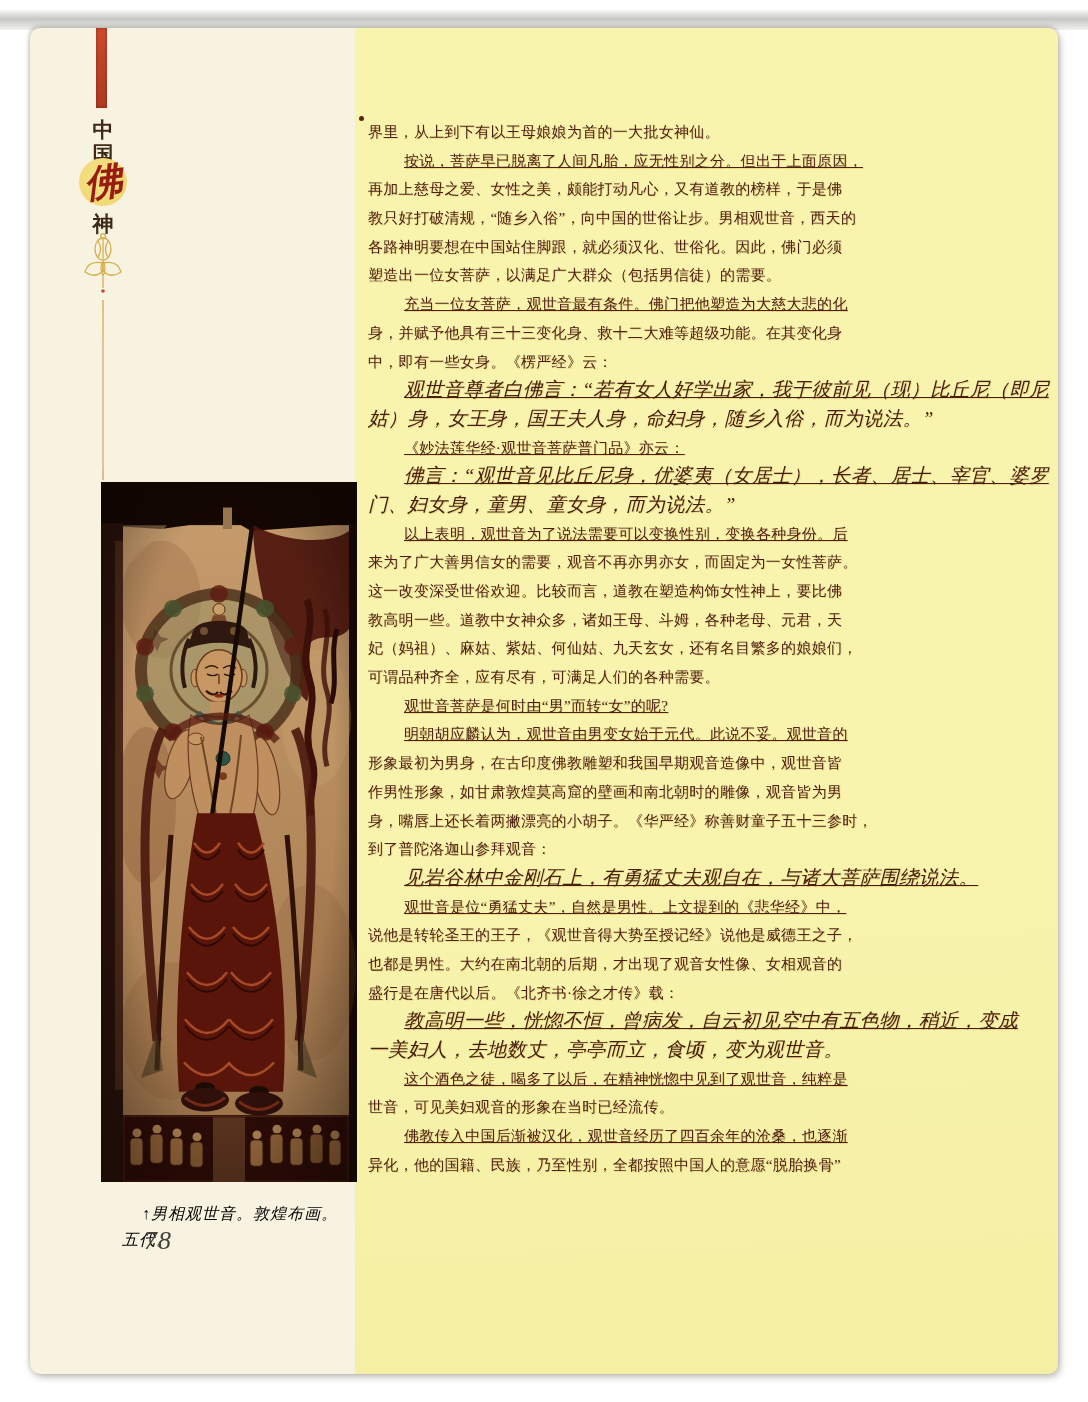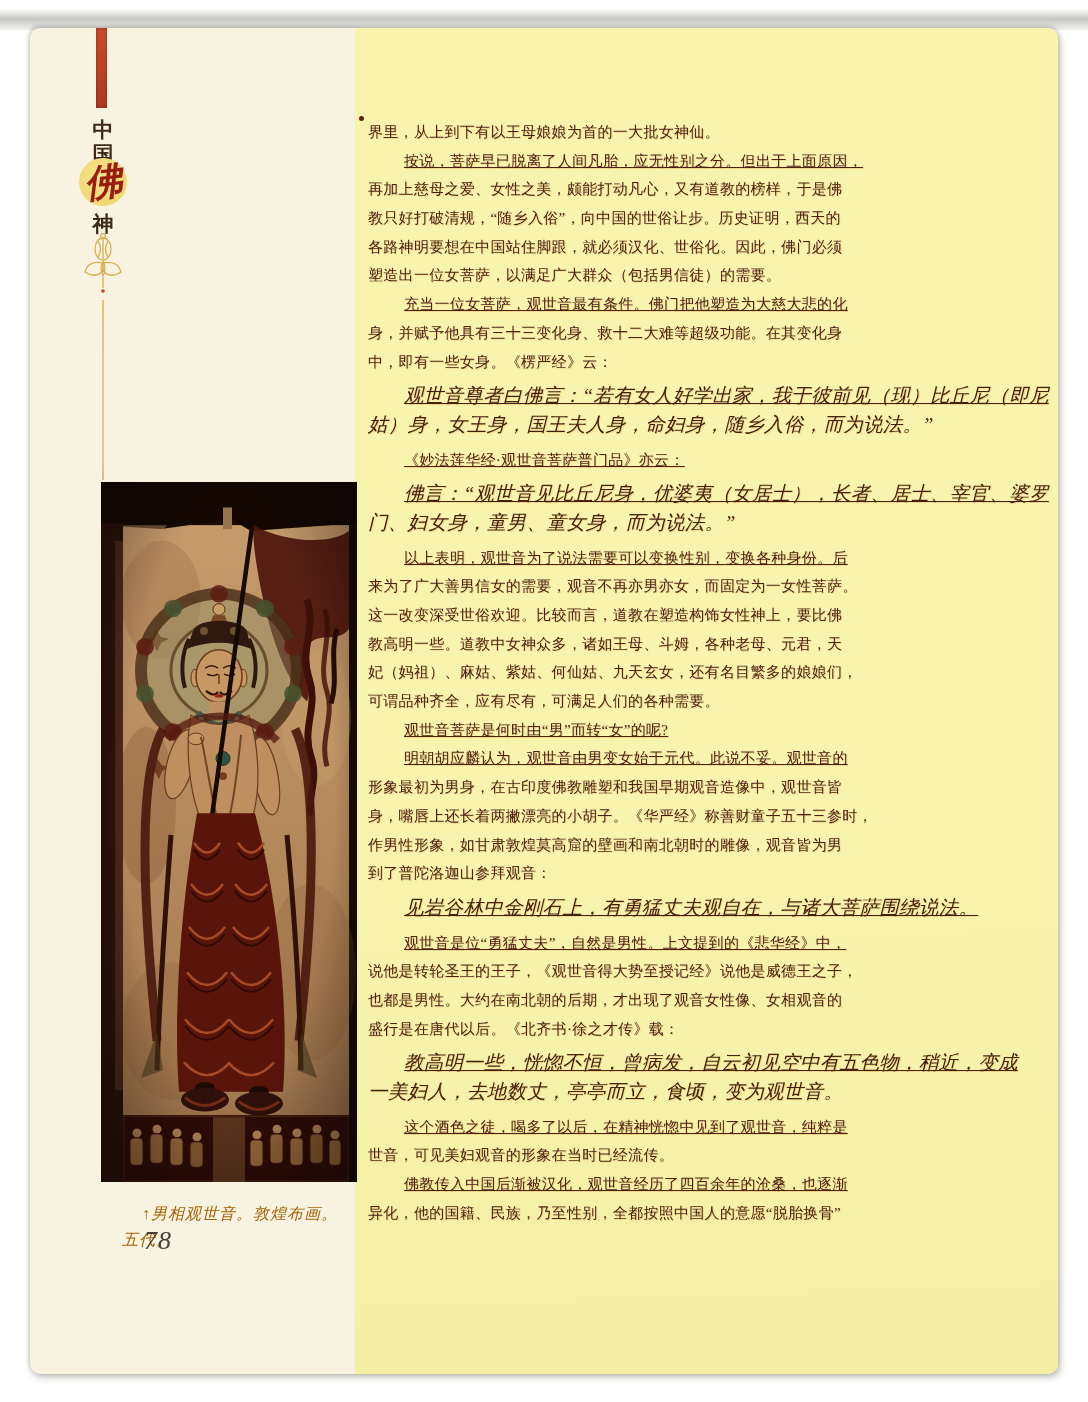--- a/index.html
+++ b/index.html
@@ -45,42 +45,42 @@
   }
   .ornament{position:absolute;left:53px;top:204px;}
   .v-rule{
     position:absolute;left:72px;top:272px;width:2px;height:180px;
     background:linear-gradient(#dcb96a,#d8c18c 30%,#d8c18c 90%,#cbb27e);
     opacity:.85;
   }
   
   .painting{position:absolute;left:71px;top:454px;width:256px;height:700px;}
   .caption{
-    position:absolute;font-size:16px;font-style:italic;color:#a16207;
+    position:absolute;font-size:16px;font-style:italic;color:#000000;
     letter-spacing:1px;white-space:nowrap;
   }
   .cap1{left:112px;top:1176px;}
   .cap2{left:92px;top:1202px;}
   .folio{
     position:absolute;left:114px;top:1198px;font-size:26px;font-style:italic;
     color:#45413a;letter-spacing:1px;
   }
   
   .article{
     position:absolute;left:338px;top:90px;width:692px;
     color:var(--ink,#4c2114);
   }
   .line{
     height:28.7px;line-height:28.7px;font-size:15px;letter-spacing:.3px;
     white-space:nowrap;
     text-shadow:1px 1px 0 rgba(216,150,46,.25);
   }
   .line.quote{font-size:19.5px;font-style:italic;color:#45200f;}
   .line.ind{padding-left:36px;text-decoration:underline;}
-  .line.gap{margin-top:6px;}
+  .line.gap{margin-top:0;}
   .ink-dot{
     position:absolute;left:329px;top:88px;width:5px;height:5px;border-radius:50%;
     background:#5a2013;
   }
 </style>
 </head>
 <body>
 
 <div class="scan-band"></div>
 
@@ -270,42 +270,42 @@
 
   <div class="caption cap1">↑男相观世音。敦煌布画。</div>
   <div class="caption cap2">五代。</div>
   <div class="folio">78</div>
 
   <div class="ink-dot"></div>
   <div class="article">
       <div class="line">界里，从上到下有以王母娘娘为首的一大批女神仙。</div>
       <div class="line ind">按说，菩萨早已脱离了人间凡胎，应无性别之分。但出于上面原因，</div>
       <div class="line">再加上慈母之爱、女性之美，颇能打动凡心，又有道教的榜样，于是佛</div>
-      <div class="line">教只好打破清规，“随乡入俗”，向中国的世俗让步。历史证明，西天的</div>
+      <div class="line">教只好打破清规，“随乡入俗”，向中国的世俗让步。男相观世音，西天的</div>
       <div class="line">各路神明要想在中国站住脚跟，就必须汉化、世俗化。因此，佛门必须</div>
       <div class="line">塑造出一位女菩萨，以满足广大群众（包括男信徒）的需要。</div>
       <div class="line ind">充当一位女菩萨，观世音最有条件。佛门把他塑造为大慈大悲的化</div>
       <div class="line">身，并赋予他具有三十三变化身、救十二大难等超级功能。在其变化身</div>
       <div class="line">中，即有一些女身。《楞严经》云：</div>
       <div class="line quote ind gap">观世音尊者白佛言：“若有女人好学出家，我于彼前见（现）比丘尼（即尼</div>
       <div class="line quote">姑）身，女王身，国王夫人身，命妇身，随乡入俗，而为说法。”</div>
       <div class="line ind gap">《妙法莲华经·观世音菩萨普门品》亦云：</div>
       <div class="line quote ind gap">佛言：“观世音见比丘尼身，优婆夷（女居士），长者、居士、宰官、婆罗</div>
       <div class="line quote">门、妇女身，童男、童女身，而为说法。”</div>
       <div class="line ind gap">以上表明，观世音为了说法需要可以变换性别，变换各种身份。后</div>
       <div class="line">来为了广大善男信女的需要，观音不再亦男亦女，而固定为一女性菩萨。</div>
       <div class="line">这一改变深受世俗欢迎。比较而言，道教在塑造构饰女性神上，要比佛</div>
       <div class="line">教高明一些。道教中女神众多，诸如王母、斗姆，各种老母、元君，天</div>
       <div class="line">妃（妈祖）、麻姑、紫姑、何仙姑、九天玄女，还有名目繁多的娘娘们，</div>
       <div class="line">可谓品种齐全，应有尽有，可满足人们的各种需要。</div>
       <div class="line ind">观世音菩萨是何时由“男”而转“女”的呢?</div>
       <div class="line ind">明朝胡应麟认为，观世音由男变女始于元代。此说不妥。观世音的</div>
       <div class="line">形象最初为男身，在古印度佛教雕塑和我国早期观音造像中，观世音皆</div>
+      <div class="line">作男性形象，如甘肃敦煌莫高窟的壁画和南北朝时的雕像，观音皆为男</div>
       <div class="line">身，嘴唇上还长着两撇漂亮的小胡子。《华严经》称善财童子五十三参时，</div>
-      <div class="line">作男性形象，如甘肃敦煌莫高窟的壁画和南北朝时的雕像，观音皆为男</div>
       <div class="line">到了普陀洛迦山参拜观音：</div>
       <div class="line quote ind gap">见岩谷林中金刚石上，有勇猛丈夫观自在，与诸大菩萨围绕说法。</div>
       <div class="line ind gap">观世音是位“勇猛丈夫”，自然是男性。上文提到的《悲华经》中，</div>
       <div class="line">说他是转轮圣王的王子，《观世音得大势至授记经》说他是威德王之子，</div>
       <div class="line">也都是男性。大约在南北朝的后期，才出现了观音女性像、女相观音的</div>
       <div class="line">盛行是在唐代以后。《北齐书·徐之才传》载：</div>
       <div class="line quote ind gap">教高明一些，恍惚不恒，曾病发，自云初见空中有五色物，稍近，变成</div>
       <div class="line quote">一美妇人，去地数丈，亭亭而立，食顷，变为观世音。</div>
       <div class="line ind gap">这个酒色之徒，喝多了以后，在精神恍惚中见到了观世音，纯粹是</div>
       <div class="line">世音，可见美妇观音的形象在当时已经流传。</div>

